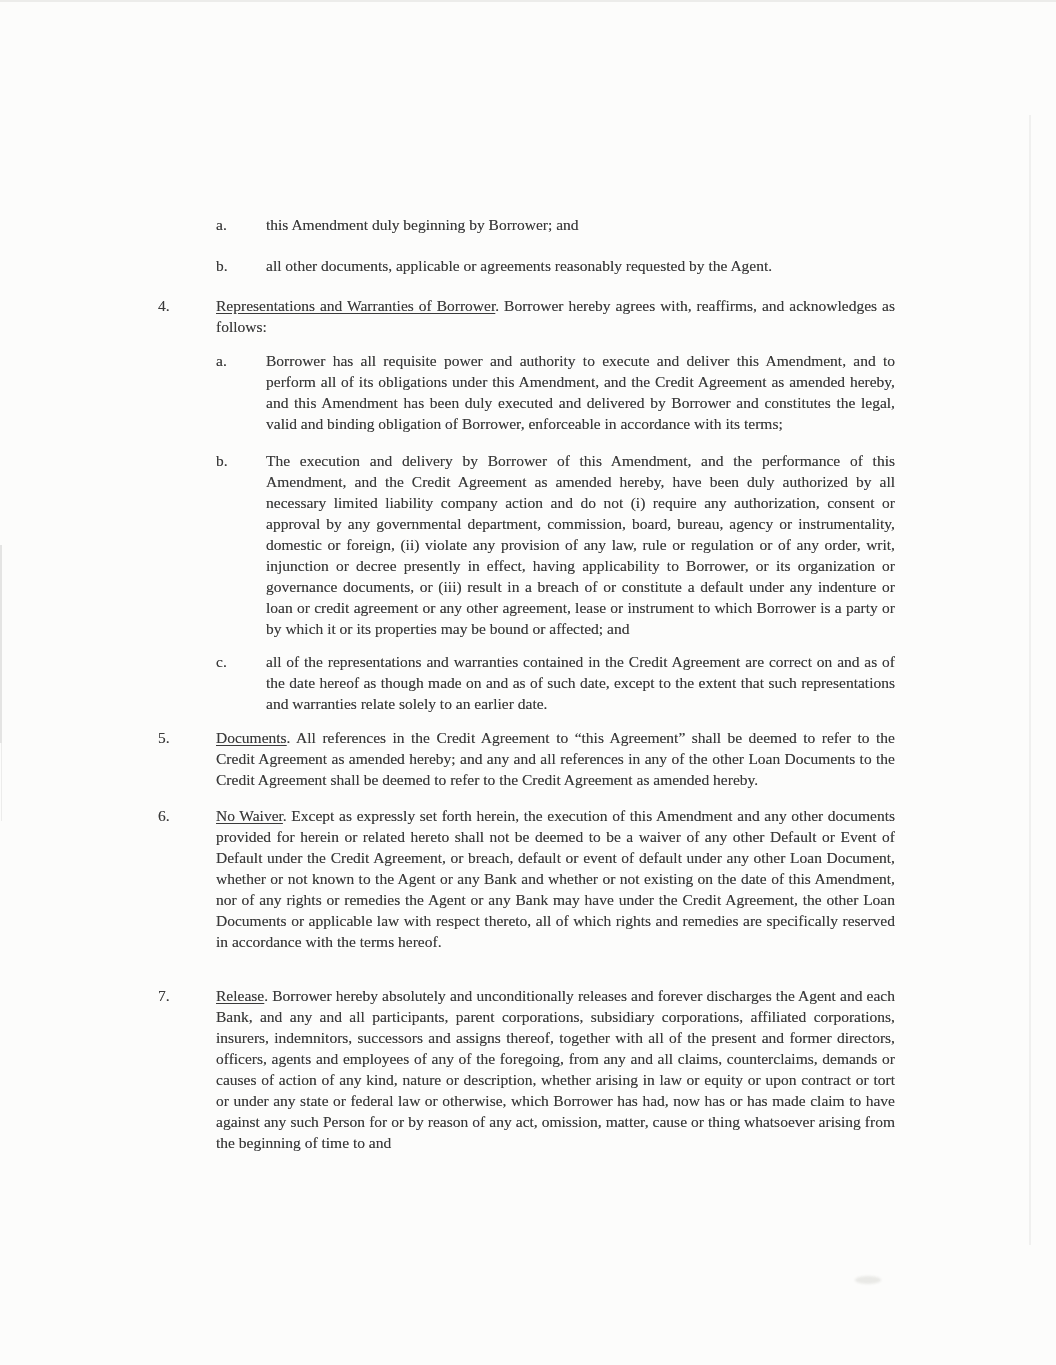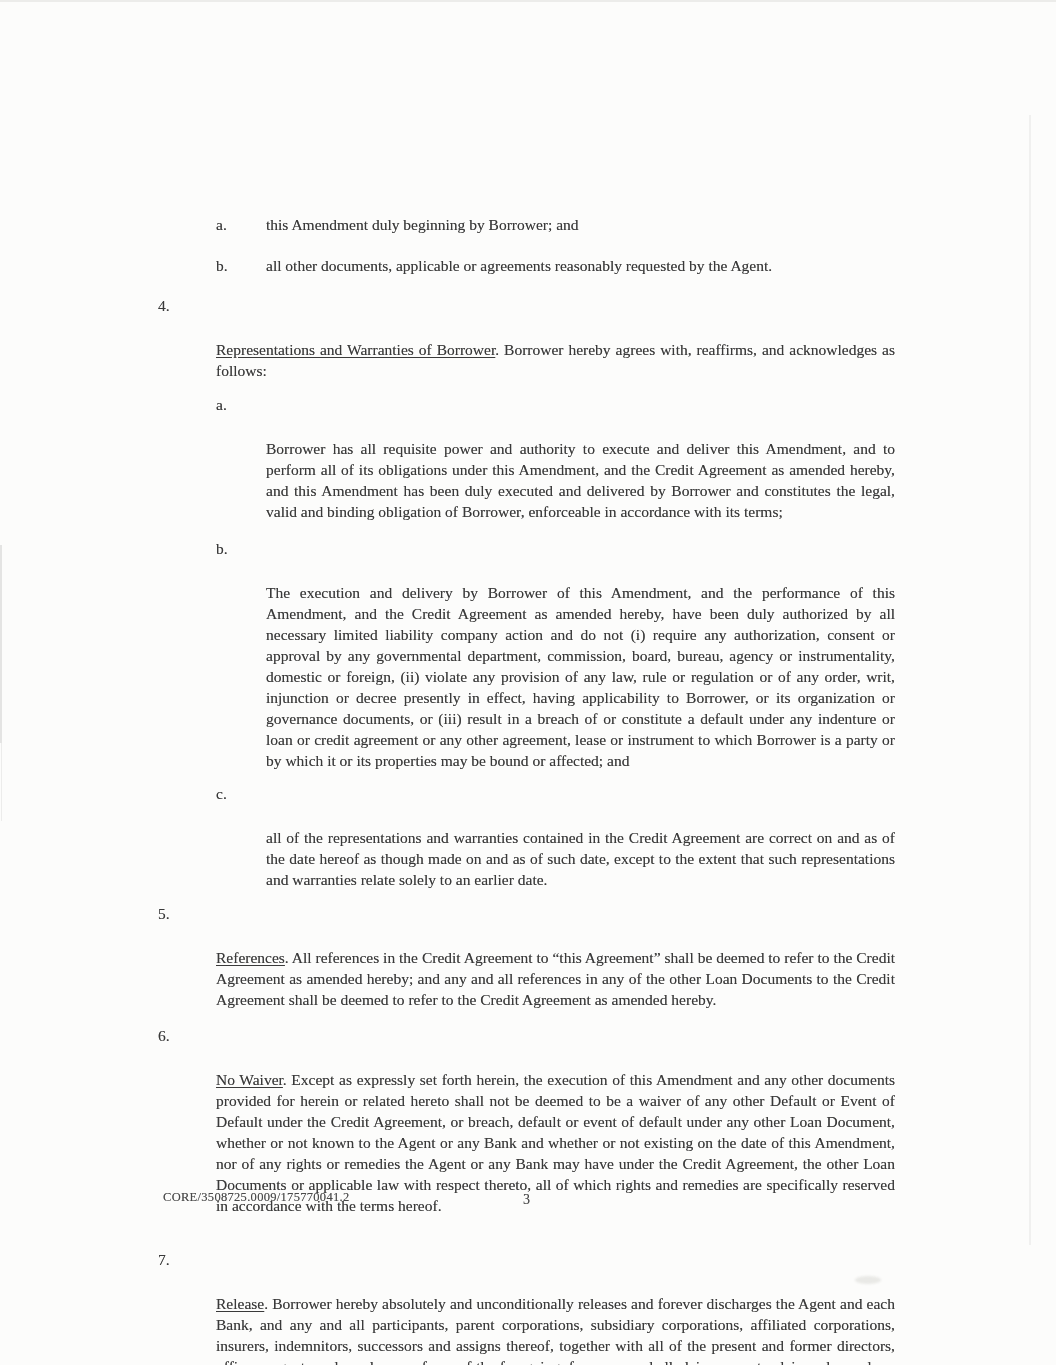--- a/index.html
+++ b/index.html
@@ -29,21 +29,21 @@
   .num {
     width: 58px;
     flex-shrink: 0;
   }
   .sub { margin-left: 58px; }
   .sublabel {
     width: 50px;
     flex-shrink: 0;
   }
   .para { flex: 1; }
-  .jtext { text-align: justify; text-justify: inter-word; margin-top: 44px; }
+  .jtext { text-align: justify; text-justify: inter-word; }
   .uline { text-decoration: underline; text-underline-offset: 2px; }
 
   .g12 { margin-top: 12px; }
   .g13 { margin-top: 13px; }
   .g15 { margin-top: 15px; }
   .g16 { margin-top: 16px; }
   .g19 { margin-top: 19px; }
   .g20 { margin-top: 20px; }
   .g33 { margin-top: 33px; }
 
@@ -106,33 +106,29 @@
       <div class="para jtext">The execution and delivery by Borrower of this Amendment, and the performance of this Amendment, and the Credit Agreement as amended hereby, have been duly authorized by all necessary limited liability company action and do not (i) require any authorization, consent or approval by any governmental department, commission, board, bureau, agency or instrumentality, domestic or foreign, (ii) violate any provision of any law, rule or regulation or of any order, writ, injunction or decree presently in effect, having applicability to Borrower, or its organization or governance documents, or (iii) result in a breach of or constitute a default under any indenture or loan or credit agreement or any other agreement, lease or instrument to which Borrower is a party or by which it or its properties may be bound or affected; and</div>
     </div>
 
     <div class="row sub g12">
       <div class="sublabel">c.</div>
       <div class="para jtext">all of the representations and warranties contained in the Credit Agreement are correct on and as of the date hereof as though made on and as of such date, except to the extent that such representations and warranties relate solely to an earlier date.</div>
     </div>
 
     <div class="row g13">
       <div class="num">5.</div>
-      <div class="para jtext"><span class="uline">References</span><span>. All references in the Credit Agreement to “this Agreement” shall be deemed to refer to the Credit Agreement as amended hereby; and any and all references in any of the other Loan Documents to the Credit Agreement shall be deemed to refer to the Credit Agreement as amended hereby.</span></div>
+      <div class="para jtext"><span class="uline">Documents</span><span>. All references in the Credit Agreement to “this Agreement” shall be deemed to refer to the Credit Agreement as amended hereby; and any and all references in any of the other Loan Documents to the Credit Agreement shall be deemed to refer to the Credit Agreement as amended hereby.</span></div>
     </div>
 
     <div class="row g15">
       <div class="num">6.</div>
       <div class="para jtext"><span class="uline">No Waiver</span><span>. Except as expressly set forth herein, the execution of this Amendment and any other documents provided for herein or related hereto shall not be deemed to be a waiver of any other Default or Event of Default under the Credit Agreement, or breach, default or event of default under any other Loan Document, whether or not known to the Agent or any Bank and whether or not existing on the date of this Amendment, nor of any rights or remedies the Agent or any Bank may have under the Credit Agreement, the other Loan Documents or applicable law with respect thereto, all of which rights and remedies are specifically reserved in accordance with the terms hereof.</span></div>
     </div>
 
     <div class="row g33">
       <div class="num">7.</div>
       <div class="para jtext"><span class="uline">Release</span><span>. Borrower hereby absolutely and unconditionally releases and forever discharges the Agent and each Bank, and any and all participants, parent corporations, subsidiary corporations, affiliated corporations, insurers, indemnitors, successors and assigns thereof, together with all of the present and former directors, officers, agents and employees of any of the foregoing, from any and all claims, counterclaims, demands or causes of action of any kind, nature or description, whether arising in law or equity or upon contract or tort or under any state or federal law or otherwise, which Borrower has had, now has or has made claim to have against any such Person for or by reason of any act, omission, matter, cause or thing whatsoever arising from the beginning of time to and</span></div>
     </div>
 
   </div>
 
-  <div class="footer">
-    <span class="ref">CORE/3508725.0009/175770041.2</span>
-    <span class="pagenum">3</span>
-  </div>
 
 </div>
 
 </body></html>

